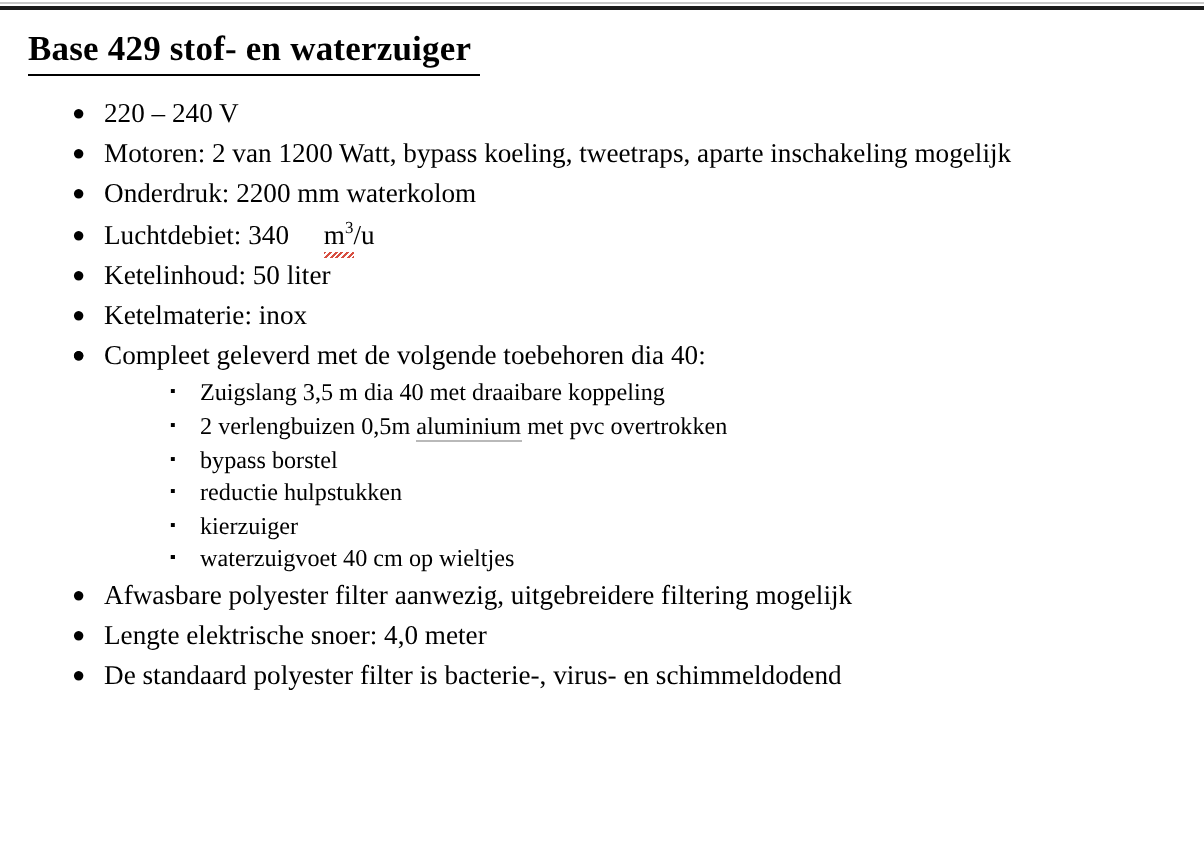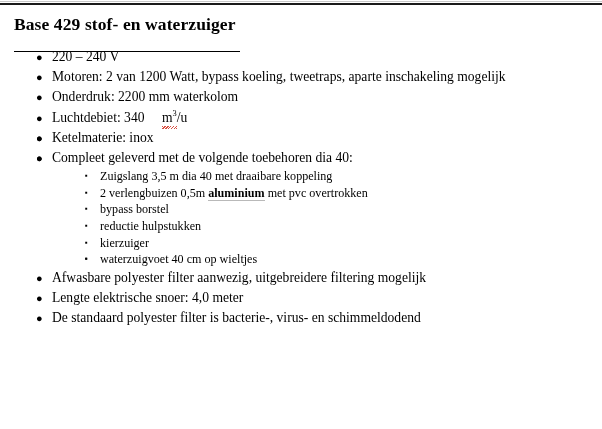--- a/index.html
+++ b/index.html
@@ -49,21 +49,21 @@
     left: 14px;
     top: 14px;
     font-size: 17.5px;
     font-weight: bold;
     letter-spacing: 0.1px;
     white-space: nowrap;
     line-height: 1.15;
   }
   .doc-title .title-underline {
     border-bottom: 1.8px solid #000;
-    padding-bottom: 17px;
+    padding-bottom: 3px;
     padding-right: 4px;
   }
 
   
   .list-l1 {
     position: absolute;
     left: 0;
     top: 47px;
     width: 602px;
     margin: 0;
@@ -127,21 +127,20 @@
     height: 3px;
     background-image:
       repeating-linear-gradient(135deg,
         #d03020 0px, #d03020 1px,
         transparent 1px, transparent 2px);
     opacity: 0.85;
   }
   
   .softerr {
     border-bottom: 0.8px solid #b9b9b9;
-    font-weight: bold;
   }
 
   sup {
     font-size: 0.62em;
     vertical-align: super;
     line-height: 0;
   }
 </style>
 </head>
 <body>
@@ -153,21 +152,21 @@
 
   <div class="doc-title">
     <span class="title-underline">Base 429 stof- en waterzuiger</span>
   </div>
 
   <ul class="list-l1" id="spec-list">
       <li class="item-l1"><span class="bullet-round">●</span><span>220 – 240 V</span></li>
       <li class="item-l1"><span class="bullet-round">●</span><span>Motoren: 2 van 1200 Watt, bypass koeling, tweetraps, aparte inschakeling mogelijk</span></li>
       <li class="item-l1"><span class="bullet-round">●</span><span>Onderdruk: 2200 mm waterkolom</span></li>
       <li class="item-l1"><span class="bullet-round">●</span><span>Luchtdebiet: 340 <span class="spellerr">m<sup>3</sup></span>/u</span></li>
-      <li class="item-l1"><span class="bullet-round">●</span></li>
+      <li class="item-l1"><span class="bullet-round">●</span><span>Ketelinhoud: 50 liter</span></li>
       <li class="item-l1"><span class="bullet-round">●</span><span>Ketelmaterie: inox</span></li>
       <li class="item-l1"><span class="bullet-round">●</span></li>
       <li class="item-l1"><span class="bullet-round">●</span><span>Compleet geleverd met de volgende toebehoren dia 40:</span><ul class="list-l2">
           <li class="item-l2"><span class="bullet-square">▪</span><span>Zuigslang 3,5 m dia 40 met draaibare koppeling</span></li>
           <li class="item-l2"><span class="bullet-square">▪</span><span>2 verlengbuizen 0,5m <span class="softerr">aluminium</span> met pvc overtrokken</span></li>
           <li class="item-l2"><span class="bullet-square">▪</span><span>bypass borstel</span></li>
           <li class="item-l2"><span class="bullet-square">▪</span><span>reductie hulpstukken</span></li>
           <li class="item-l2"><span class="bullet-square">▪</span><span>kierzuiger</span></li>
           <li class="item-l2"><span class="bullet-square">▪</span></li>
           <li class="item-l2"><span class="bullet-square">▪</span><span>waterzuigvoet 40 cm op wieltjes</span></li>

